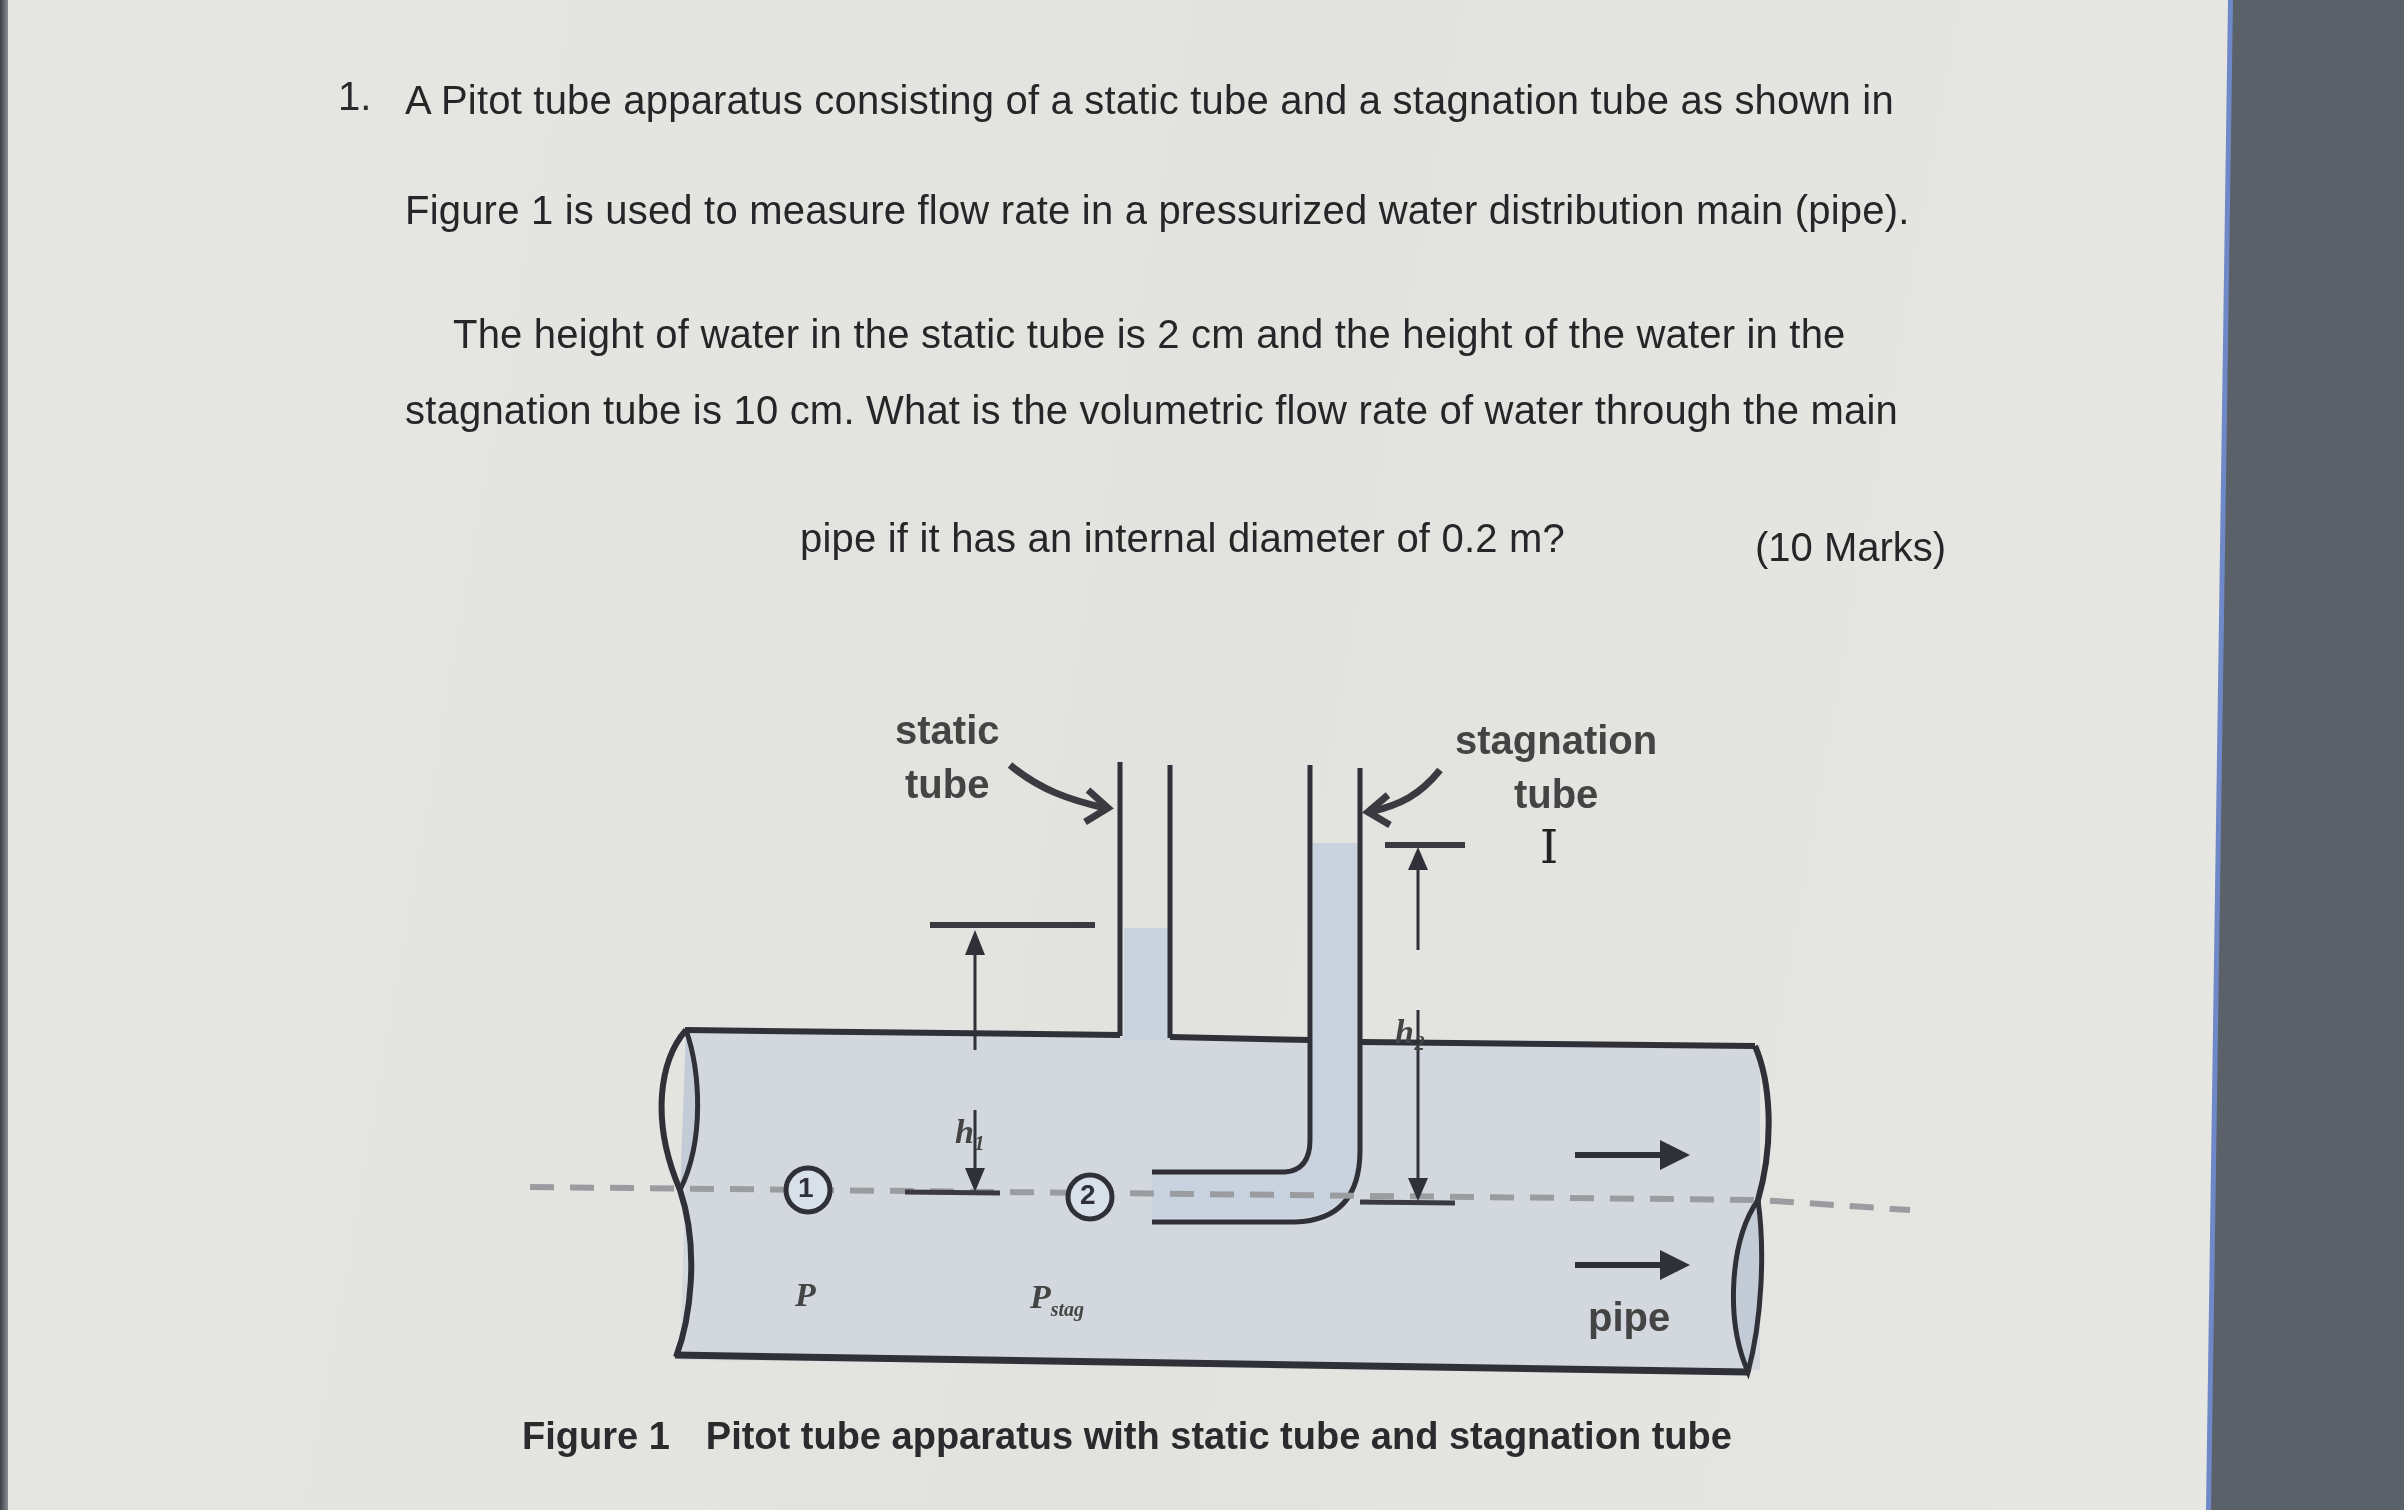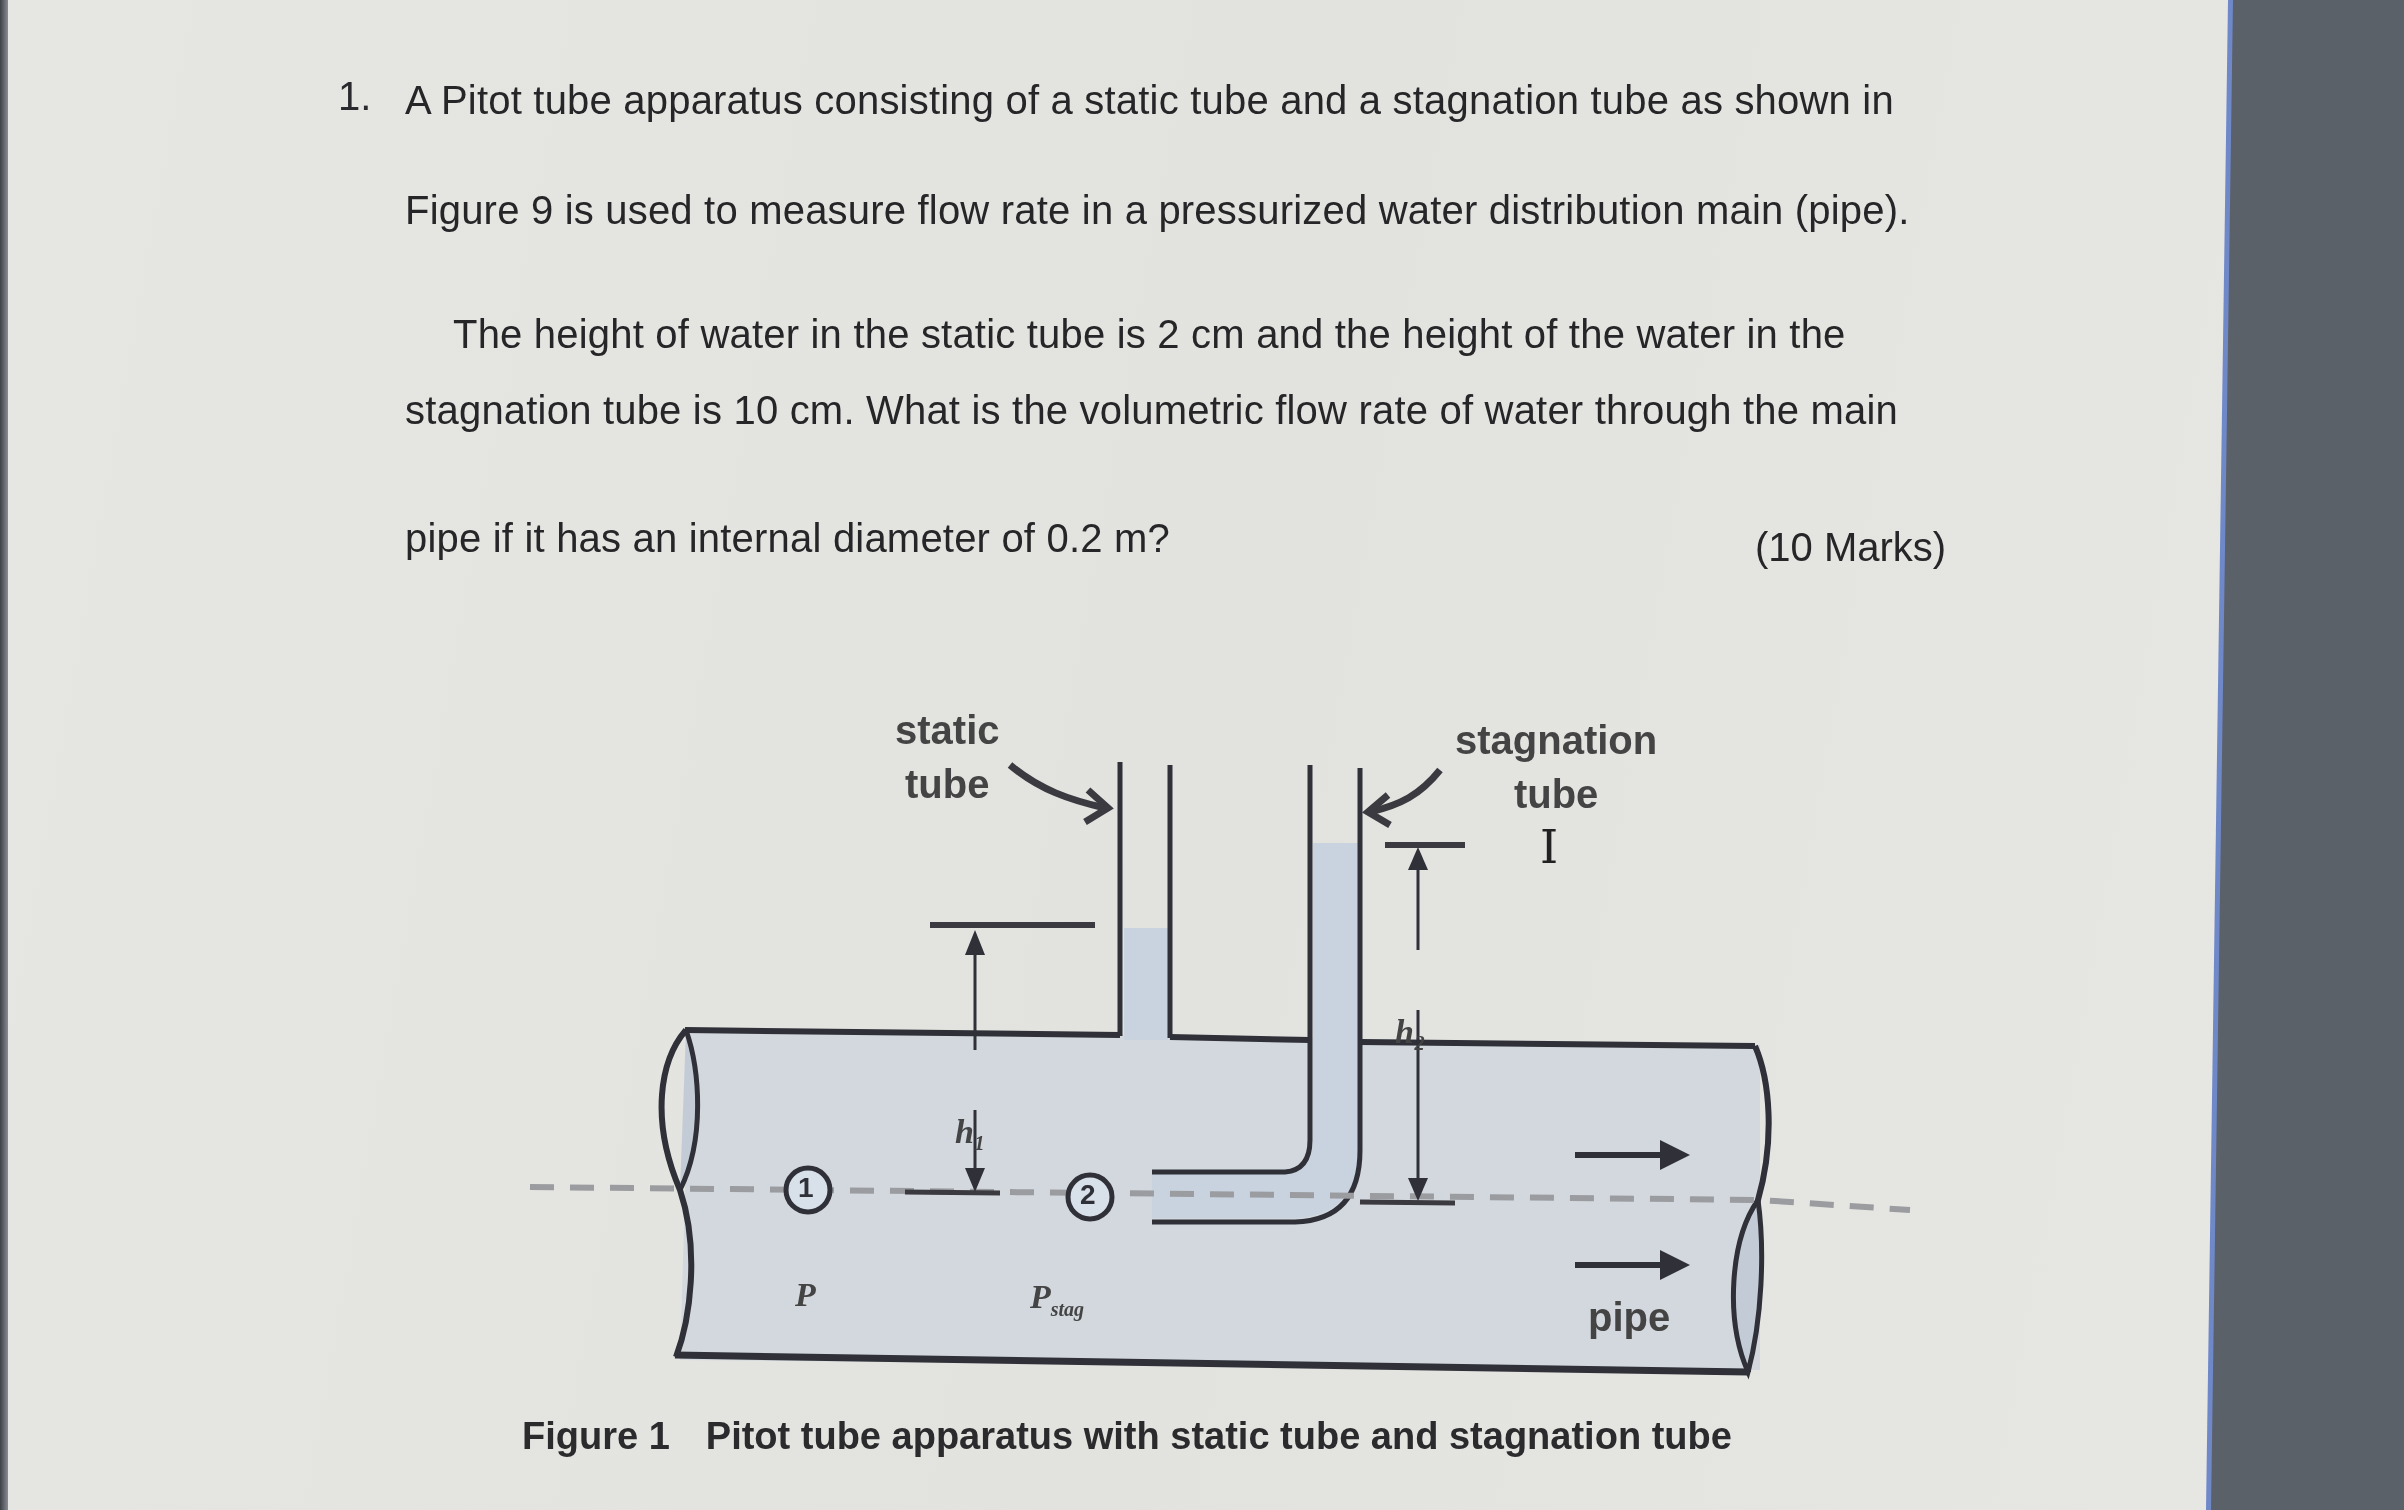--- a/index.html
+++ b/index.html
@@ -66,29 +66,29 @@
 
 <div class="page"></div>
 <div class="screen-edge-left"></div>
 
 <div class="q-number">1.</div>
 
 <div class="q-line" style="top:78px;">
     <span>A Pitot tube apparatus consisting of a static tube and a stagnation tube as shown in</span>
   </div>
 <div class="q-line" style="top:188px;">
-    <span>Figure 9 is used to measure flow rate in a pressurized water distribution main (pipe).</span>
+    <span>Figure 1 is used to measure flow rate in a pressurized water distribution main (pipe).</span>
   </div>
 <div class="q-line" style="top:312px;margin-left:48px;">
     <span>The height of water in the static tube is 2 cm and the height of the water in the</span>
   </div>
 <div class="q-line" style="top:388px;text-align:center;">
     <span>stagnation tube is 10 cm. What is the volumetric flow rate of water through the main</span>
   </div>
-<div class="q-line" style="top:516px;">
+<div class="q-line" style="top:516px;justify-content:center;">
     <span>pipe if it has an internal diameter of 0.2 m?</span>
   </div>
 <div class="marks">(10 Marks)</div>
 
 <svg class="diagram" width="2404" height="1510">
 
   <path d="M690,1030 L1100,1035 L1100,1035 L1760,1045 L1760,1370 L680,1360 Z" fill="#d3d8de" stroke="none"></path>
 
   <path d="M685,1030 L1120,1035" stroke="#2f3038" stroke-width="6" fill="none"></path>
   <path d="M1170,1037 L1310,1040" stroke="#2f3038" stroke-width="6" fill="none"></path>

